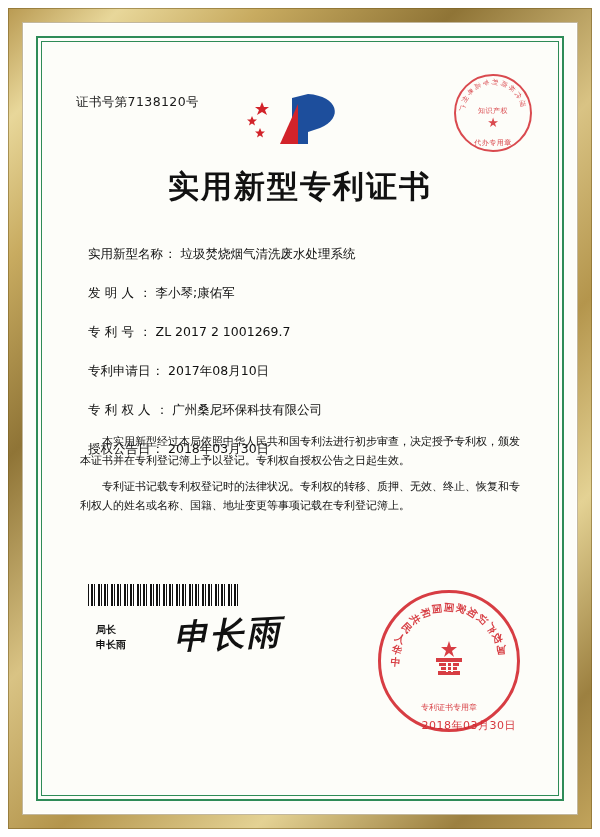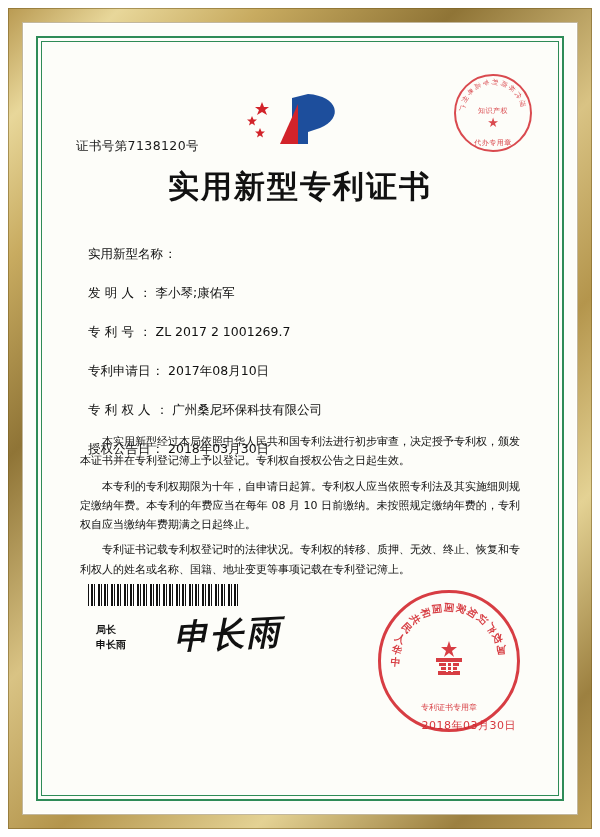--- a/index.html
+++ b/index.html
@@ -89,21 +89,20 @@
 
   
   .cert-no {
     position: absolute;
     left: 22px;
     top: 44px;
     font-size: 12.5px;
     color: #1a1a1a;
     letter-spacing: 0.4px;
     white-space: nowrap;
-    margin-top: 44px;
   }
 
   
   .logo {
     position: absolute;
     left: 50%;
     top: 38px;
     transform: translateX(-50%);
     width: 120px;
     height: 62px;
@@ -368,20 +367,21 @@
         <div class="seal-star" style="top:62%">★</div>
       </div>
 
       <div class="title">实用新型专利证书</div>
 
       <div class="fields">
 
         <div class="field-row">
           <span class="field-label">实用新型名称</span>
           <span class="field-colon">：</span>
+          <span class="field-value">垃圾焚烧烟气清洗废水处理系统</span>
         </div>
 
         <div class="field-row">
           <span class="field-label sp">发明人</span>
           <span class="field-colon">：</span>
           <span class="field-value">李小琴;康佑军</span>
         </div>
 
         <div class="field-row">
           <span class="field-label sp">专利号</span>
@@ -404,21 +404,20 @@
         <div class="field-row">
           <span class="field-label">授权公告日</span>
           <span class="field-colon">：</span>
           <span class="field-value">2018年03月30日</span>
         </div>
 
       </div>
 
       <div class="body-text">
         <p>本实用新型经过本局依照中华人民共和国专利法进行初步审查，决定授予专利权，颁发本证书并在专利登记簿上予以登记。专利权自授权公告之日起生效。</p>
-        <p>本专利的专利权期限为十年，自申请日起算。专利权人应当依照专利法及其实施细则规定缴纳年费。本专利的年费应当在每年 08 月 10 日前缴纳。未按照规定缴纳年费的，专利权自应当缴纳年费期满之日起终止。</p>
         <p>专利证书记载专利权登记时的法律状况。专利权的转移、质押、无效、终止、恢复和专利权人的姓名或名称、国籍、地址变更等事项记载在专利登记簿上。</p>
       </div>
 
       <div class="barcode"></div>
 
       <div class="sig-label">
         <div>局长</div>
         <div>申长雨</div>
       </div>
       <div class="sig-hand">申长雨</div>

